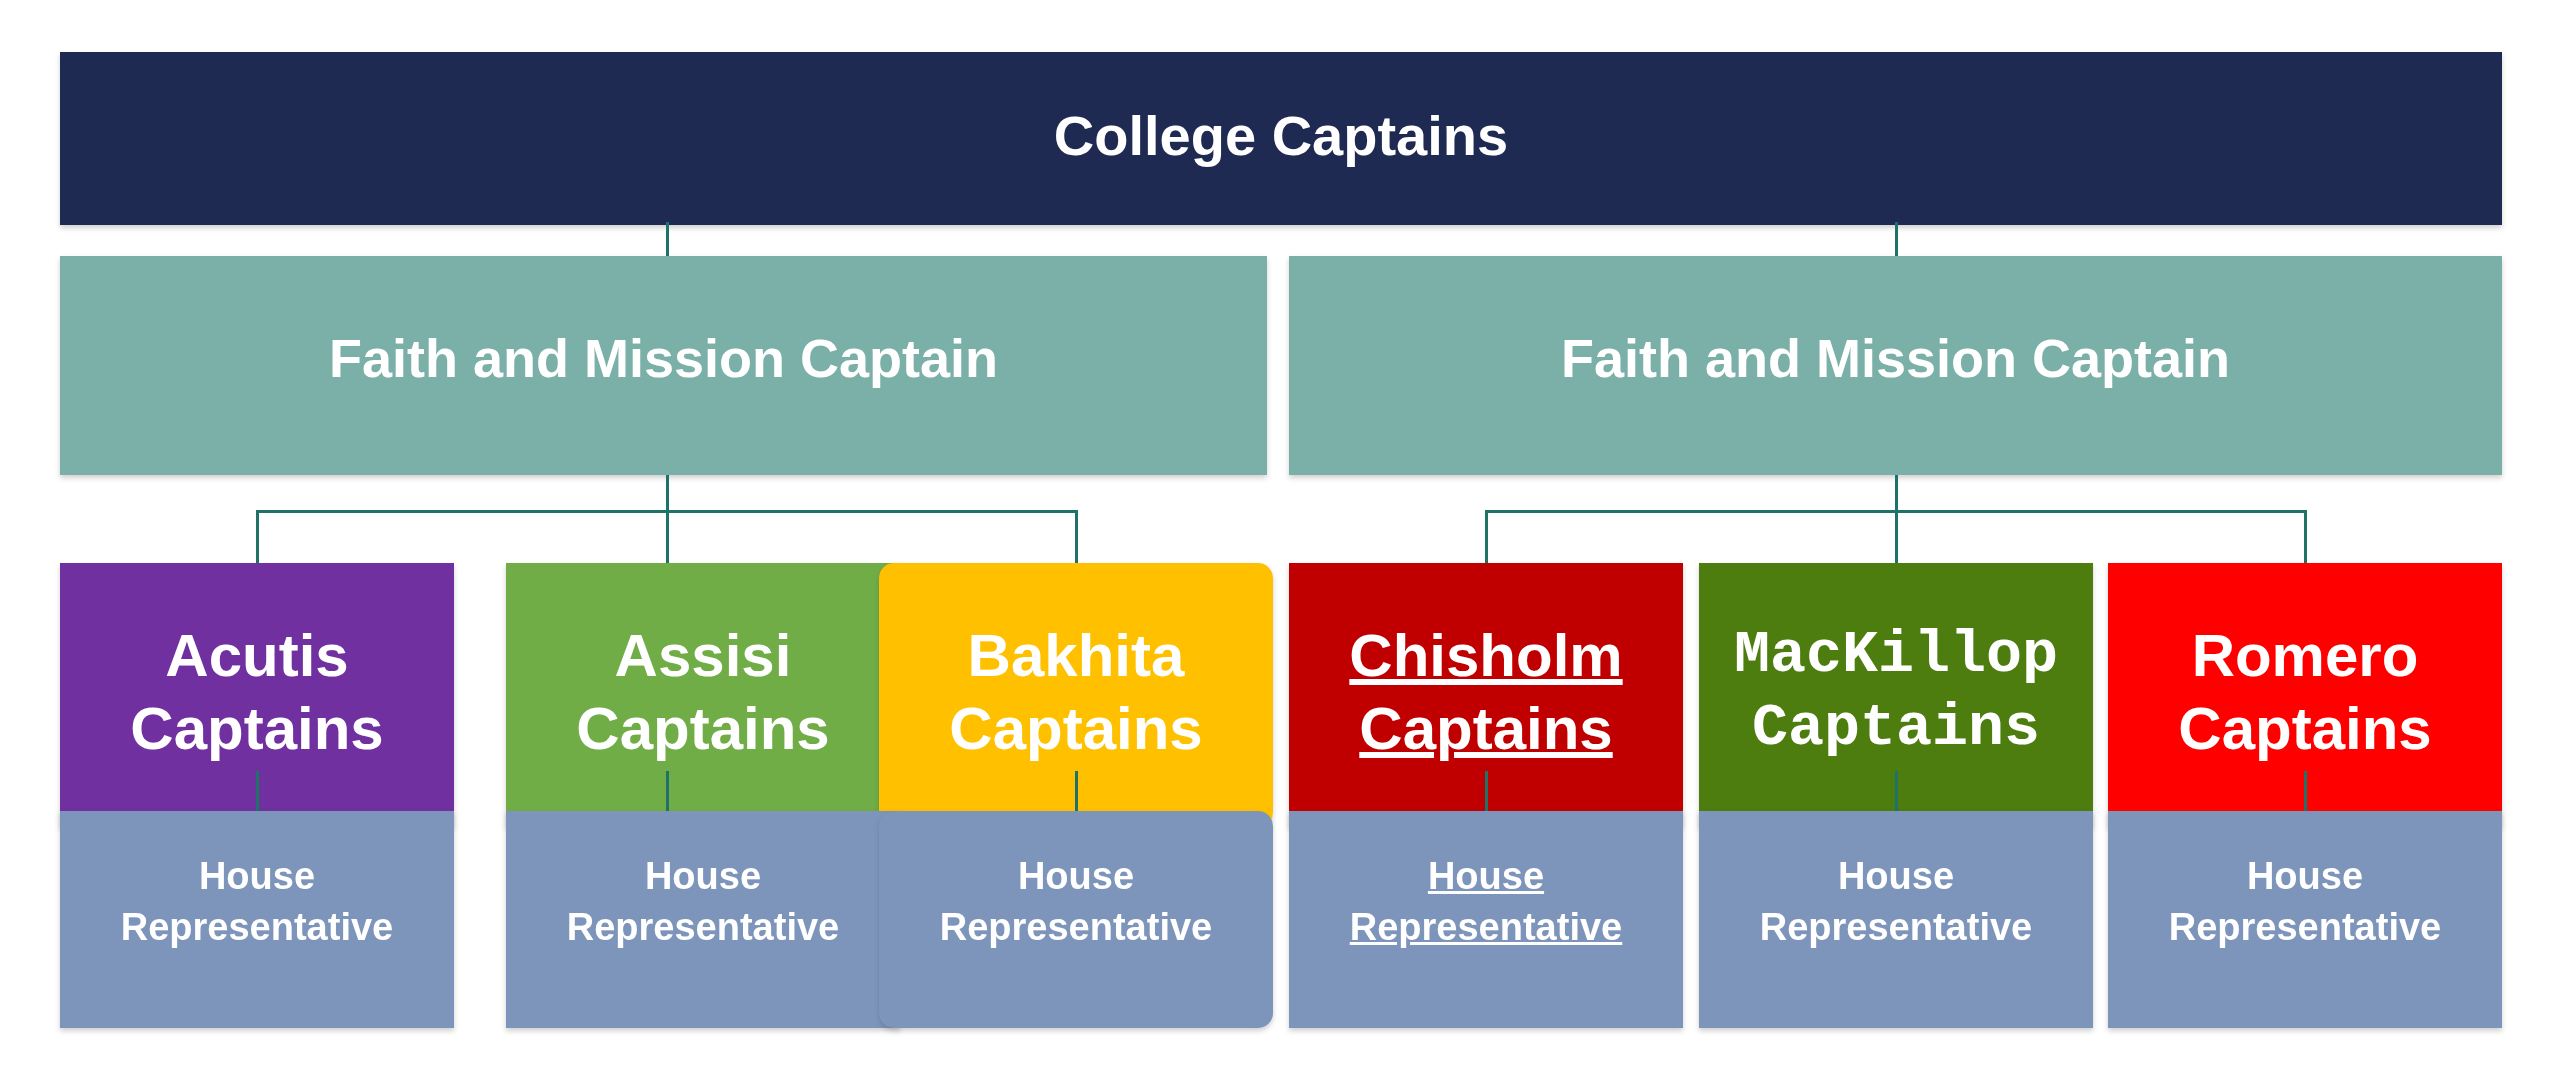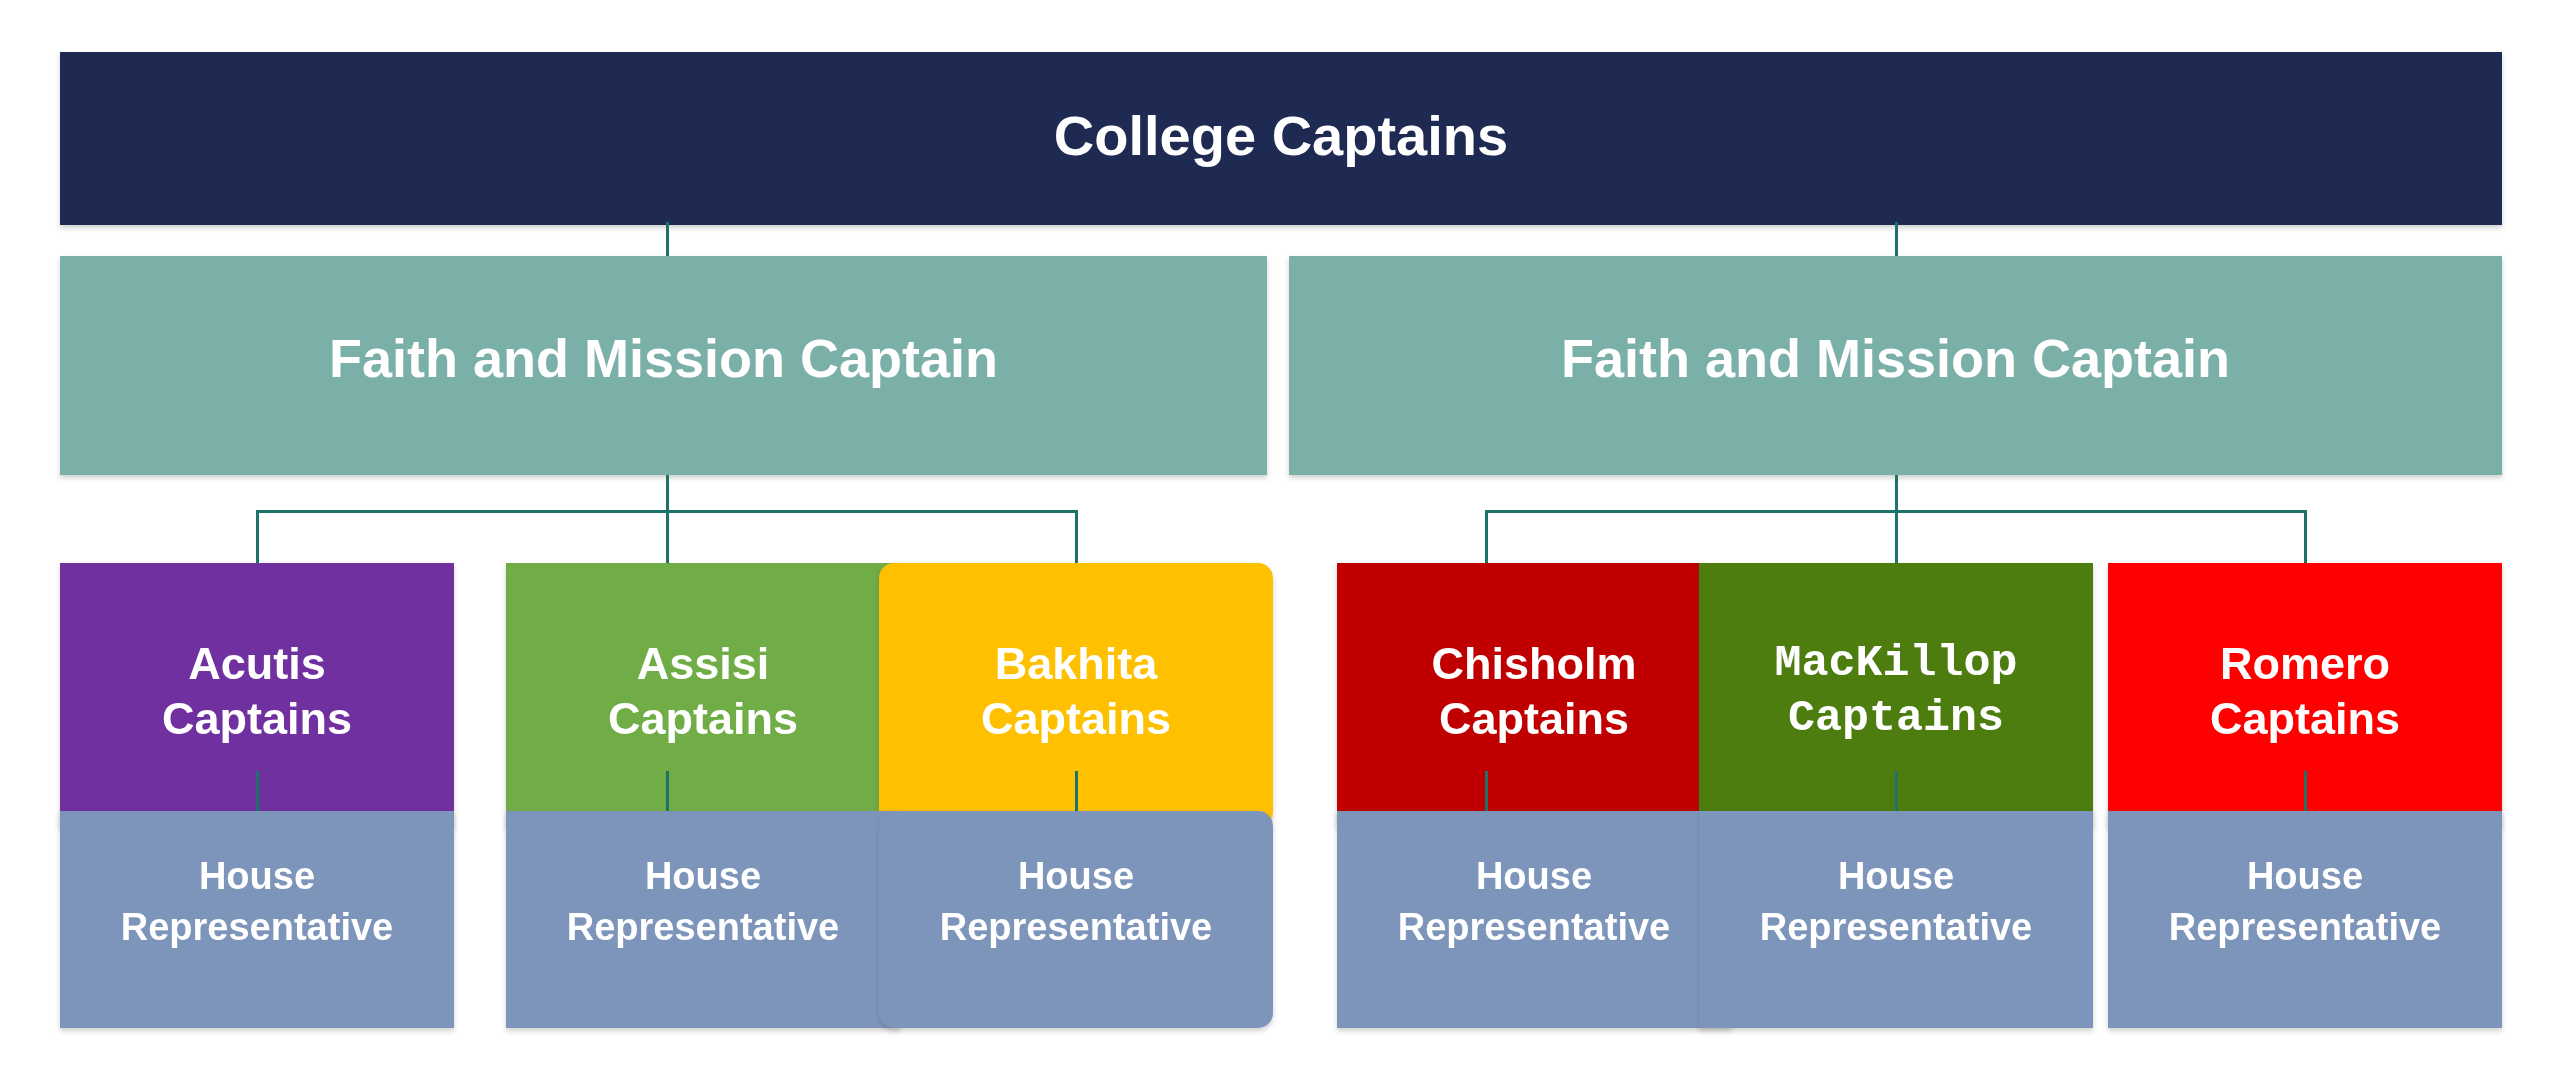--- a/index.html
+++ b/index.html
@@ -21,24 +21,24 @@
     font-weight: 700;
     box-shadow: 0 3px 5px rgba(70,70,70,0.25);
     box-sizing: border-box;
   }
   .node span { white-space: pre-line; display: block; }
 
   .root   { left: 60px;  top: 52px;  width: 2442px; height: 173px; font-size: 56px; padding-bottom: 6px; }
   .branch { top: 256px;  height: 219px; font-size: 54px; padding-bottom: 16px; }
   .branch.l { left: 60px;   width: 1207px; }
   .branch.r { left: 1289px; width: 1213px; }
-  .house  { top: 563px; height: 264px; width: 394px; font-size: 45px; line-height: 1.22; padding-bottom: 6px; }
+  .house  { top: 563px; height: 264px; width: 394px; font-size: 60px; line-height: 1.22; padding-bottom: 6px; }
   .rep    { top: 811px; height: 217px; width: 394px; font-size: 38px; line-height: 1.32; padding-bottom: 36px; }
   .c0 { left: 60px; } .c1 { left: 470px; margin-left: 36px; } .c2 { left: 879px; border-radius: 15px; }
-  .c3 { left: 1337px; } .c4 { left: 1699px; } .c5 { left: 2108px; }
+  .c3 { left: 1289px; text-decoration: underline; } .c4 { left: 1699px; } .c5 { left: 2108px; }
 
   .line { position: absolute; background: #1f7268; }
   .line.v { width: 3px; }
   .line.h { height: 3px; }
 </style>
 </head>
 <body>
 
 <div class="canvas">
 

